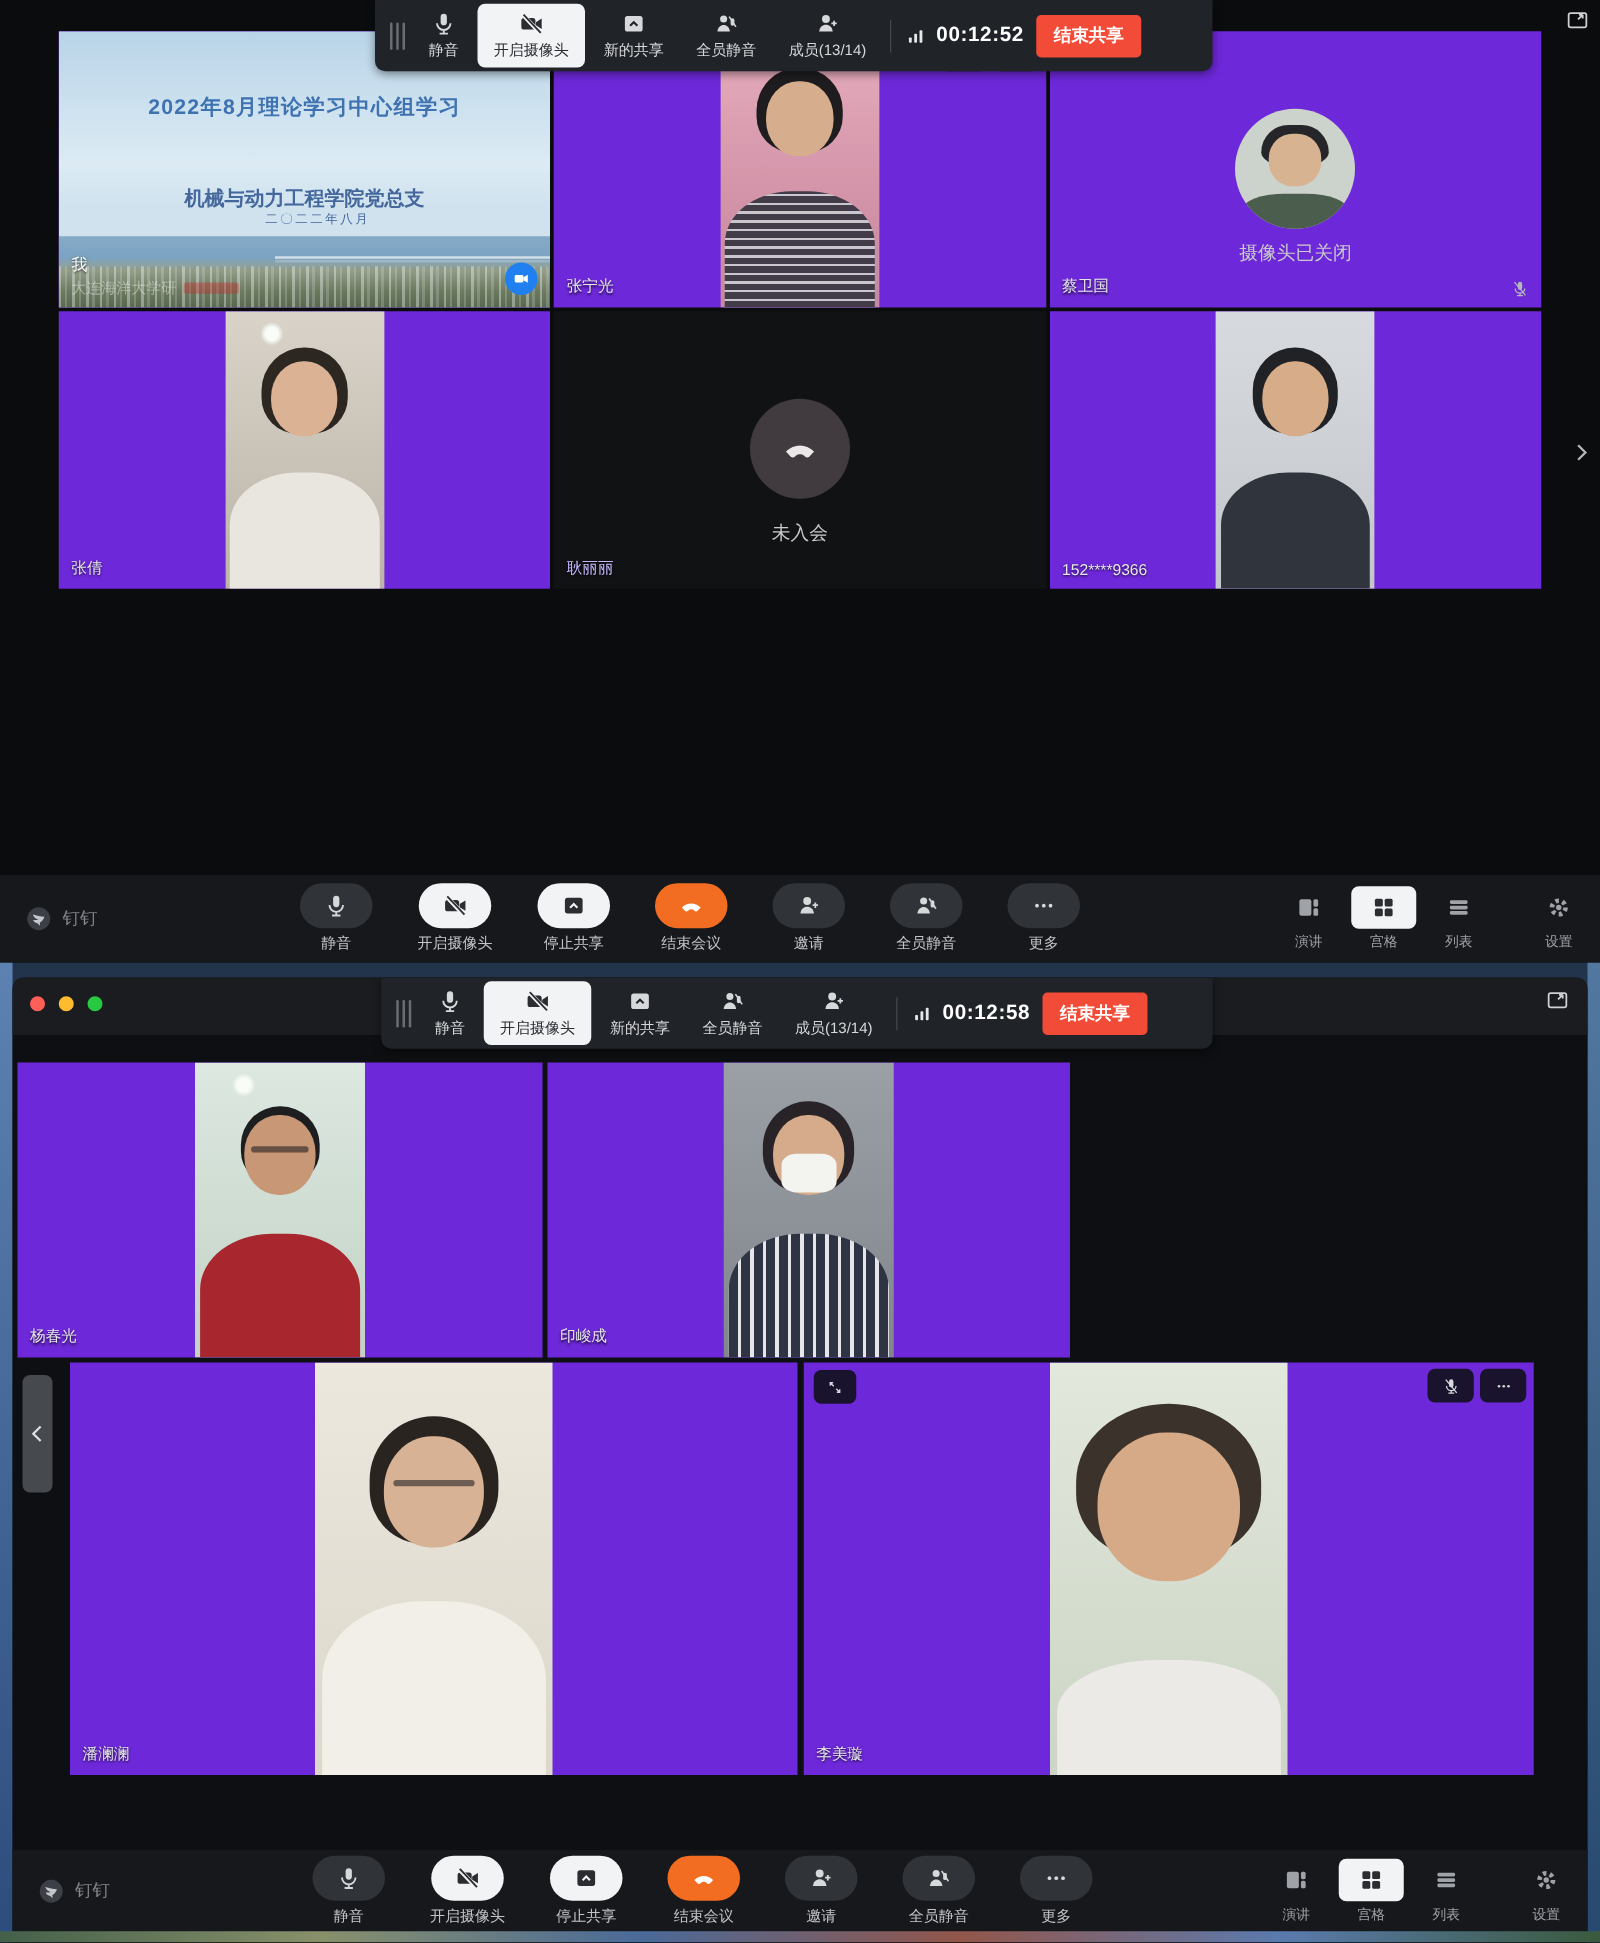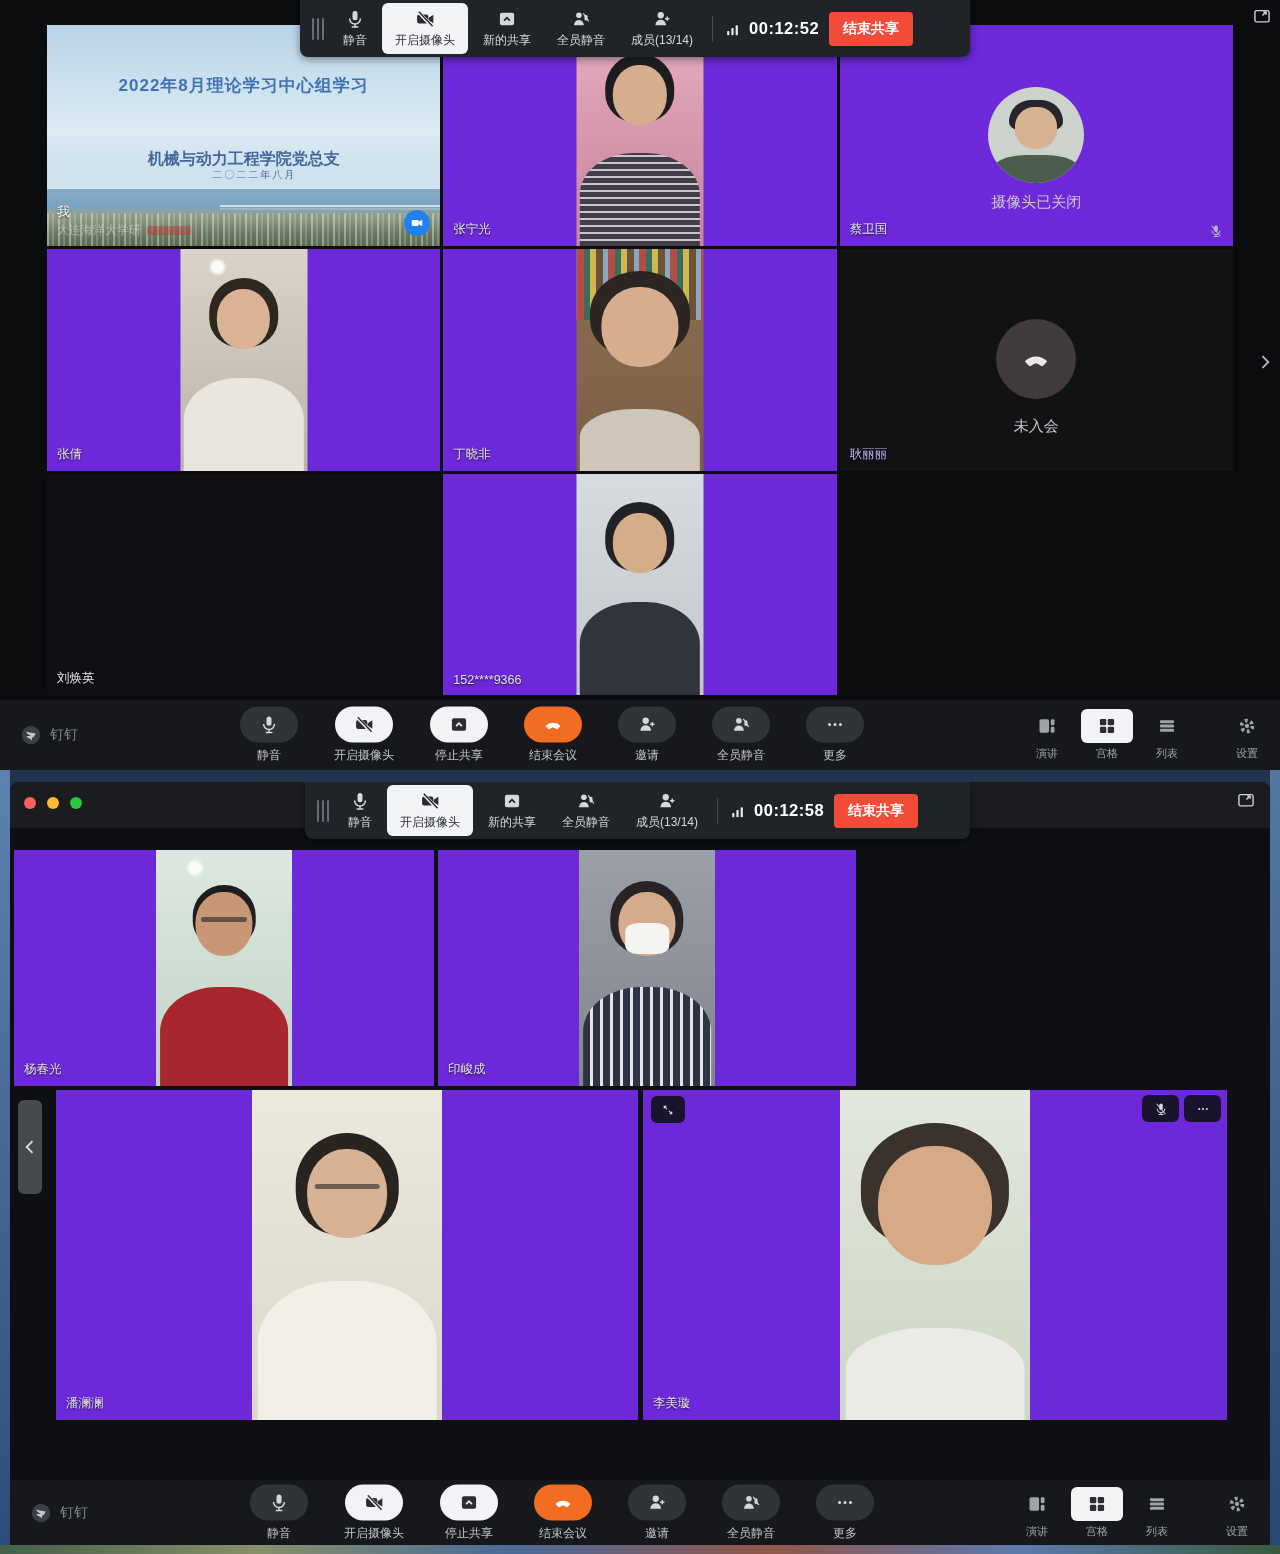--- a/index.html
+++ b/index.html
@@ -29,21 +29,21 @@
   .floatbar{position:absolute;top:0;height:57px;background:#202328;border-radius:0 0 8px 8px;
         display:flex;align-items:center;z-index:30;padding-left:10px;box-shadow:0 2px 8px rgba(0,0,0,.45);}
   #win1 .floatbar{left:300px;width:660px;}
   #win2 .floatbar{left:295px;width:655px;}
   .drag{display:flex;gap:3px;margin:0 6px 0 2px;}
   .drag i{display:block;width:2px;height:22px;background:#6a6d73;border-radius:1px;}
   .tbtn{display:flex;flex-direction:column;align-items:center;justify-content:center;gap:3px;
         padding:0 13px;height:100%;color:#d6d8da;font-size:12px;white-space:nowrap;cursor:default;}
   .tbtn.active{background:#f2f3f5;color:#2b2d31;border-radius:6px;height:51px;margin:0 2px;--cut:#f2f3f5;}
   .tdiv{width:1px;height:26px;background:#45484e;margin:0 10px 0 6px;}
-  .timerbox{display:flex;align-items:flex-end;gap:7px;color:#fff;margin:0 10px 0 2px;}
+  .timerbox{display:flex;align-items:center;gap:7px;color:#fff;margin:0 10px 0 2px;}
   .timer{font-size:16.5px;font-weight:bold;letter-spacing:.5px;}
   .ic-sig{width:17px;height:17px;color:#e6e7e9;}
   .redbtn{background:#f24b37;color:#fff;font-size:14px;font-weight:bold;border-radius:4px;
         width:84px;height:34px;display:flex;align-items:center;justify-content:center;white-space:nowrap;}
 
   
   .corner-expand{position:absolute;color:#cfd1d4;z-index:31;}
   #win1 .corner-expand{top:6px;right:8px;}
   #win2 .corner-expand{top:8px;right:14px;}
   .chev-right{position:absolute;right:2px;top:332px;width:26px;height:60px;display:flex;
@@ -245,43 +245,31 @@
     <div class="tile">
       <div class="vid p-zq">
         <div class="lamp"></div>
         <div class="hair"></div>
           <div class="face"></div>
           <div class="torso"></div>
       </div>
       <div class="nametag">张倩</div>
     </div>
 
-    <div class="tile">
-      <div class="vid closeup p-dxf">
-        <div class="books"></div>
-        <div class="hair"></div>
-          <div class="face"></div>
-          <div class="torso"></div>
-      </div>
-      <div class="nametag">丁晓非</div>
-    </div>
 
     <div class="tile dark1">
       <div class="phone-circle">
         <svg width="30" height="30" viewBox="0 0 24 24">
             <path d="M3 13.8c5.2-5.2 12.8-5.2 18 0l-2.9 3.1c-.9 1-2.1.9-3.1-.1-1.7-1.7-4.3-1.7-6 0-1 1-2.2 1.1-3.1.1z" fill="currentColor"></path>
           </svg>
       </div>
       <div class="tile-status">未入会</div>
       <div class="nametag dim">耿丽丽</div>
     </div>
 
-    <div class="tile dark2">
-      <div class="nametag">刘焕英</div>
-    </div>
 
     <div class="tile">
       <div class="vid p-ph9">
         <div class="hair"></div>
           <div class="face"></div>
           <div class="torso"></div>
       </div>
       <div class="nametag">152****9366</div>
     </div>
   </div>

